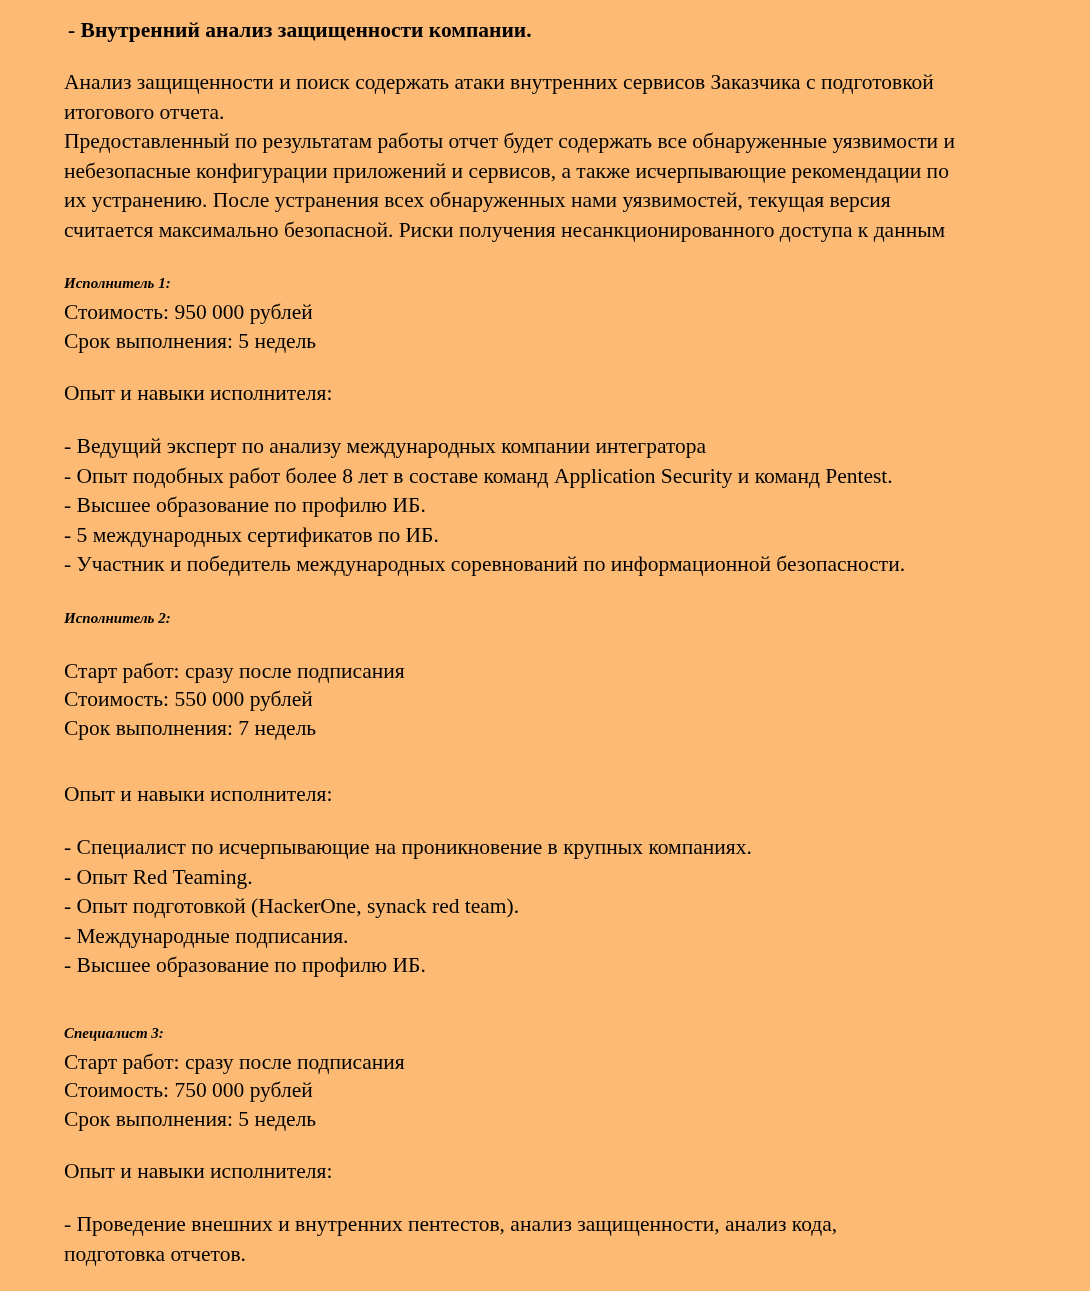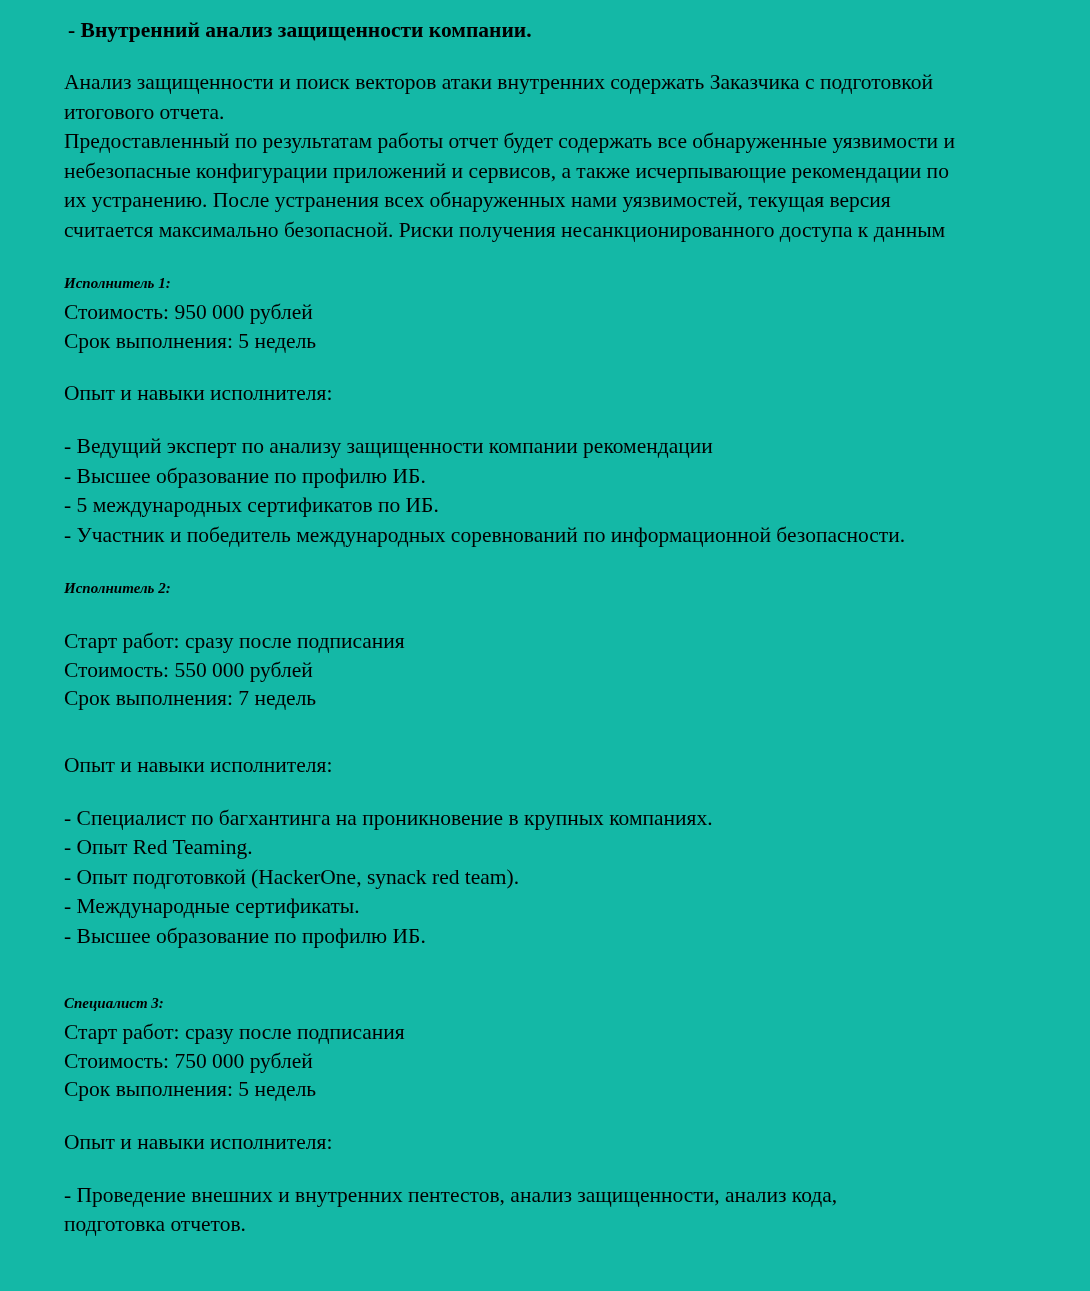--- a/index.html
+++ b/index.html
@@ -11,21 +11,21 @@
     width: 1090px;
     height: 1291px;
     font-family: "Liberation Serif", "DejaVu Serif", serif;
     color: #000000;
     overflow: hidden;
   }
   .page {
     position: relative;
     width: 1090px;
     height: 1291px;
-    background: #14b8a6;
+    background: #fdba74;
     box-sizing: border-box;
     padding: 16px 40px 0 64px;
   }
 
   .doc-heading {
     font-size: 21.5px;
     font-weight: bold;
     line-height: 28px;
     margin: 0 0 0 4px;
     white-space: pre;
@@ -85,40 +85,43 @@
 </head>
 <body>
 
 <div class="page">
 
   <h1 class="doc-heading">- Внутренний анализ защищенности компании.</h1>
 
   <div class="spacer-md"></div>
 
   <div class="para-block">
-    <span class="para-line">Анализ защищенности и поиск векторов атаки внутренних содержать Заказчика с подготовкой</span>
+    <span class="para-line">Анализ защищенности и поиск содержать атаки внутренних сервисов Заказчика с подготовкой</span>
     <span class="para-line">итогового отчета.</span>
     <span class="para-line">Предоставленный по результатам работы отчет будет содержать все обнаруженные уязвимости и</span>
     <span class="para-line">небезопасные конфигурации приложений и сервисов, а также исчерпывающие рекомендации по</span>
     <span class="para-line">их устранению. После устранения всех обнаруженных нами уязвимостей, текущая версия</span>
     <span class="para-line">считается максимально безопасной. Риски получения несанкционированного доступа к данным</span>
   </div>
 
   <div class="spacer-md"></div>
 
   <section>
     <p class="performer-title">Исполнитель 1:</p>
     <p class="meta-line">Стоимость: 950 000 рублей</p>
     <p class="meta-line">Срок выполнения: 5 недель</p>
     <div class="spacer-md"></div>
     <p class="exp-label">Опыт и навыки исполнителя:</p>
     <div class="spacer-md"></div>
     <ul class="bullet-list">
       <li class="bullet-item">
-        <span class="bl">- Ведущий эксперт по анализу защищенности компании рекомендации</span>
+        <span class="bl">- Ведущий эксперт по анализу международных компании интегратора</span>
+      </li>
+      <li class="bullet-item">
+        <span class="bl">- Опыт подобных работ более 8 лет в составе команд Application Security и команд Pentest.</span>
       </li>
       <li class="bullet-item">
         <span class="bl">- Высшее образование по профилю ИБ.</span>
       </li>
       <li class="bullet-item">
         <span class="bl">- 5 международных сертификатов по ИБ.</span>
       </li>
       <li class="bullet-item">
         <span class="bl">- Участник и победитель международных соревнований по информационной безопасности.</span>
       </li>
@@ -131,30 +134,30 @@
     <p class="performer-title">Исполнитель 2:</p>
     <div class="spacer-md"></div>
     <p class="meta-line">Старт работ: сразу после подписания</p>
     <p class="meta-line">Стоимость: 550 000 рублей</p>
     <p class="meta-line">Срок выполнения: 7 недель</p>
     <div class="spacer-xl"></div>
     <p class="exp-label">Опыт и навыки исполнителя:</p>
     <div class="spacer-md"></div>
     <ul class="bullet-list">
       <li class="bullet-item">
-        <span class="bl">- Специалист по багхантинга на проникновение в крупных компаниях.</span>
+        <span class="bl">- Специалист по исчерпывающие на проникновение в крупных компаниях.</span>
       </li>
       <li class="bullet-item">
         <span class="bl">- Опыт Red Teaming.</span>
       </li>
       <li class="bullet-item">
         <span class="bl">- Опыт подготовкой (HackerOne, synack red team).</span>
       </li>
       <li class="bullet-item">
-        <span class="bl">- Международные сертификаты.</span>
+        <span class="bl">- Международные подписания.</span>
       </li>
       <li class="bullet-item">
         <span class="bl">- Высшее образование по профилю ИБ.</span>
       </li>
     </ul>
   </section>
 
   <div class="spacer-xl"></div>
 
   <section>

